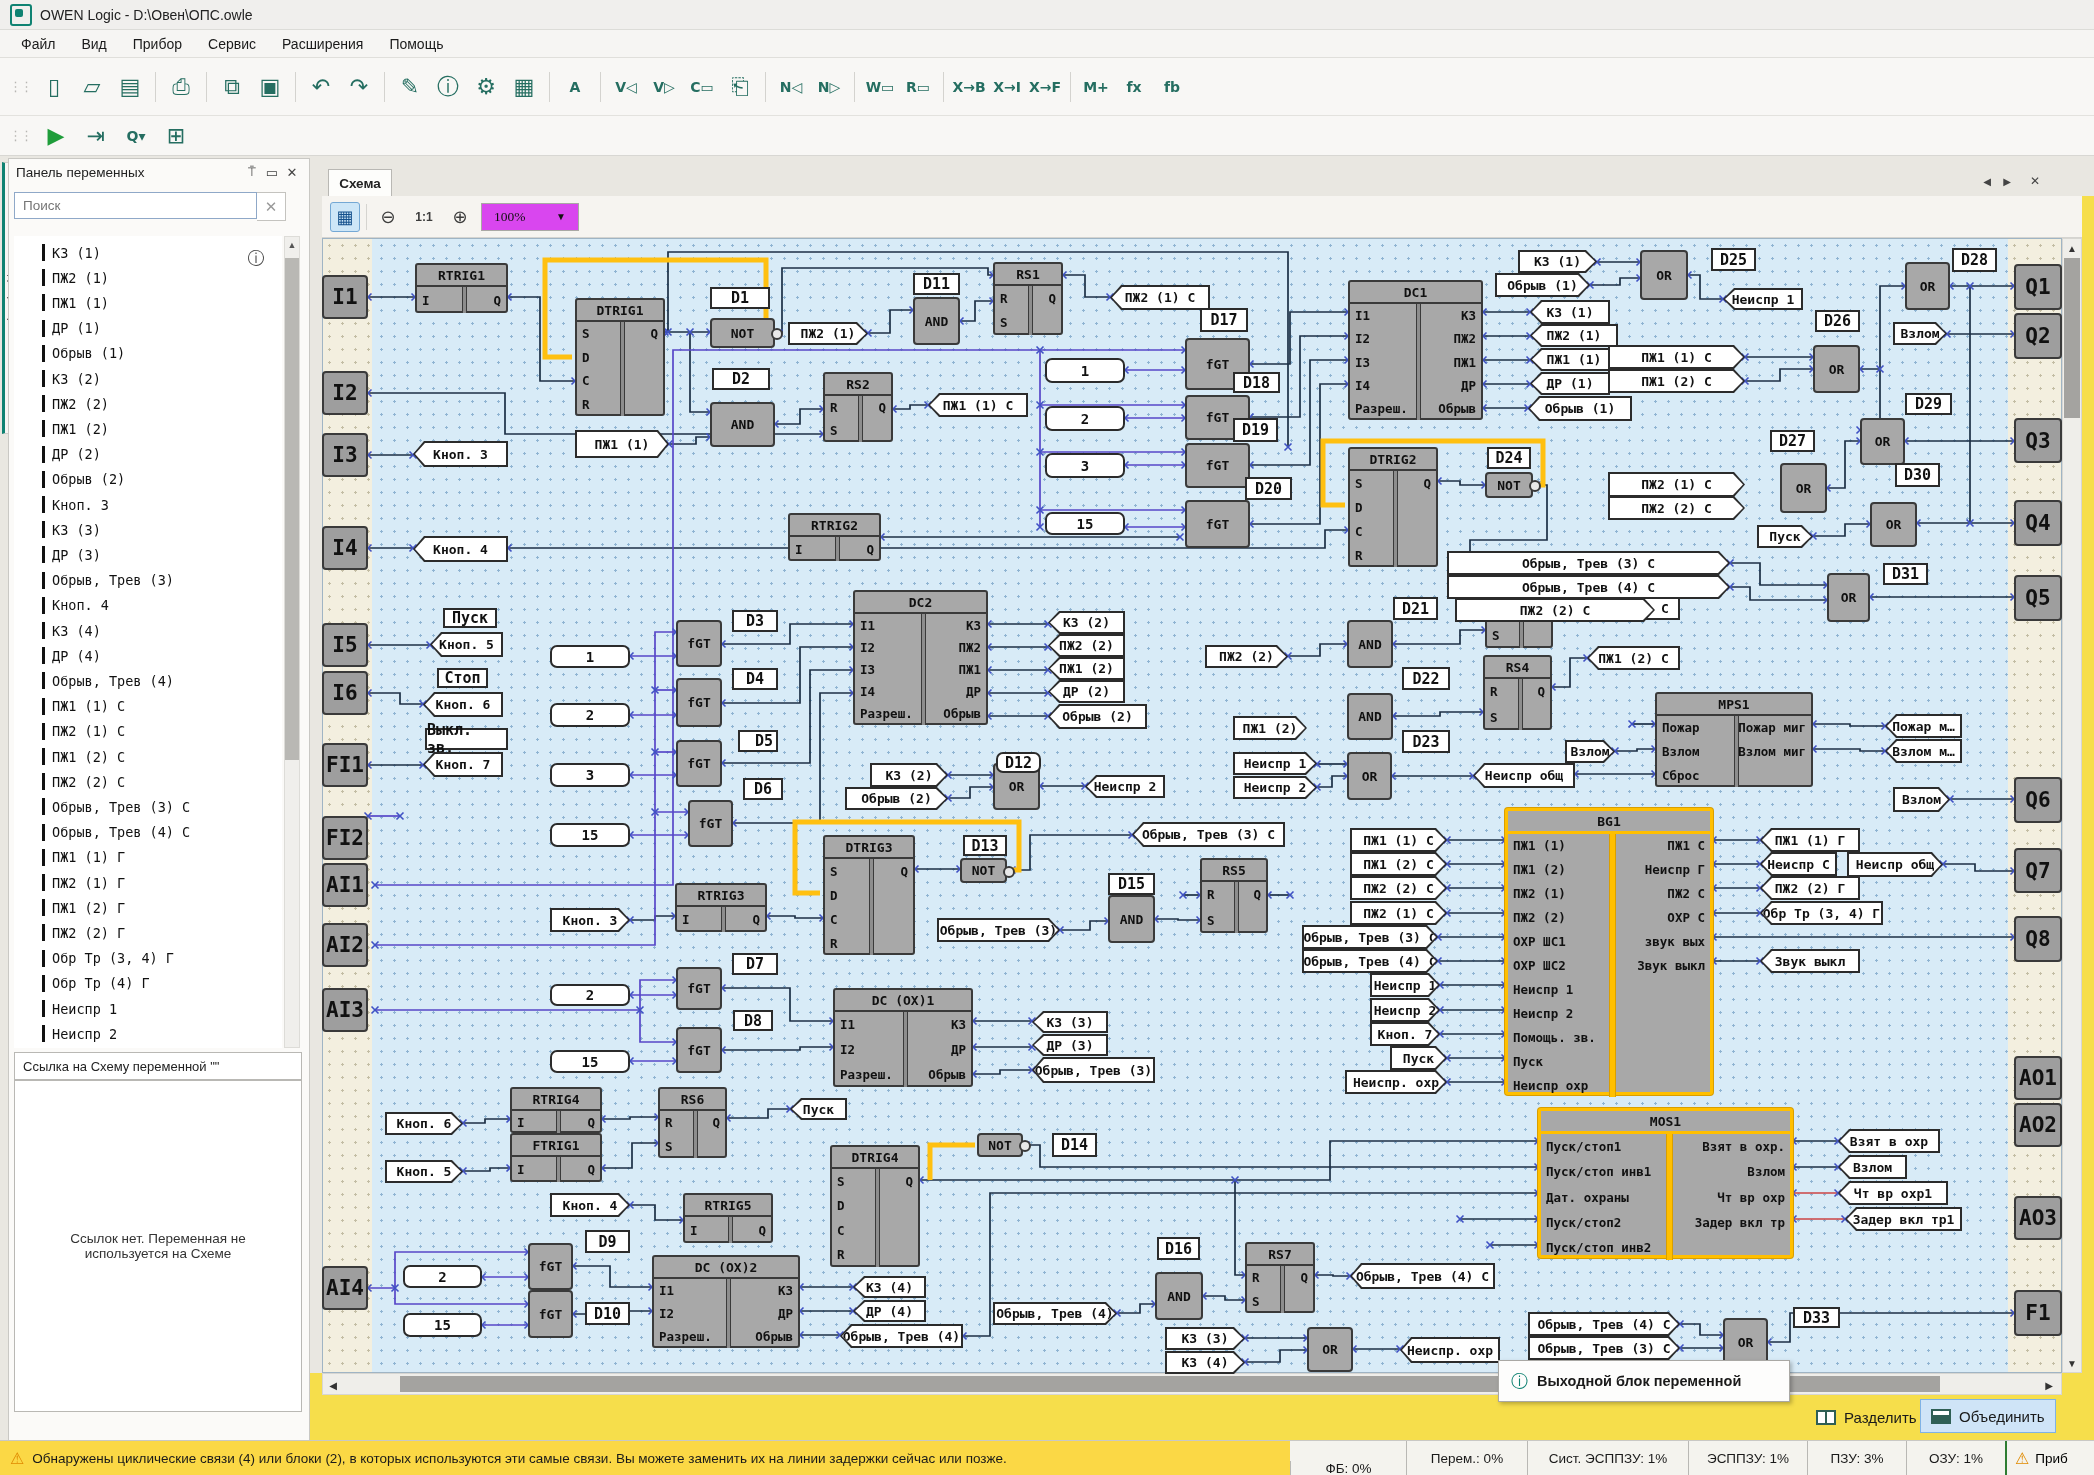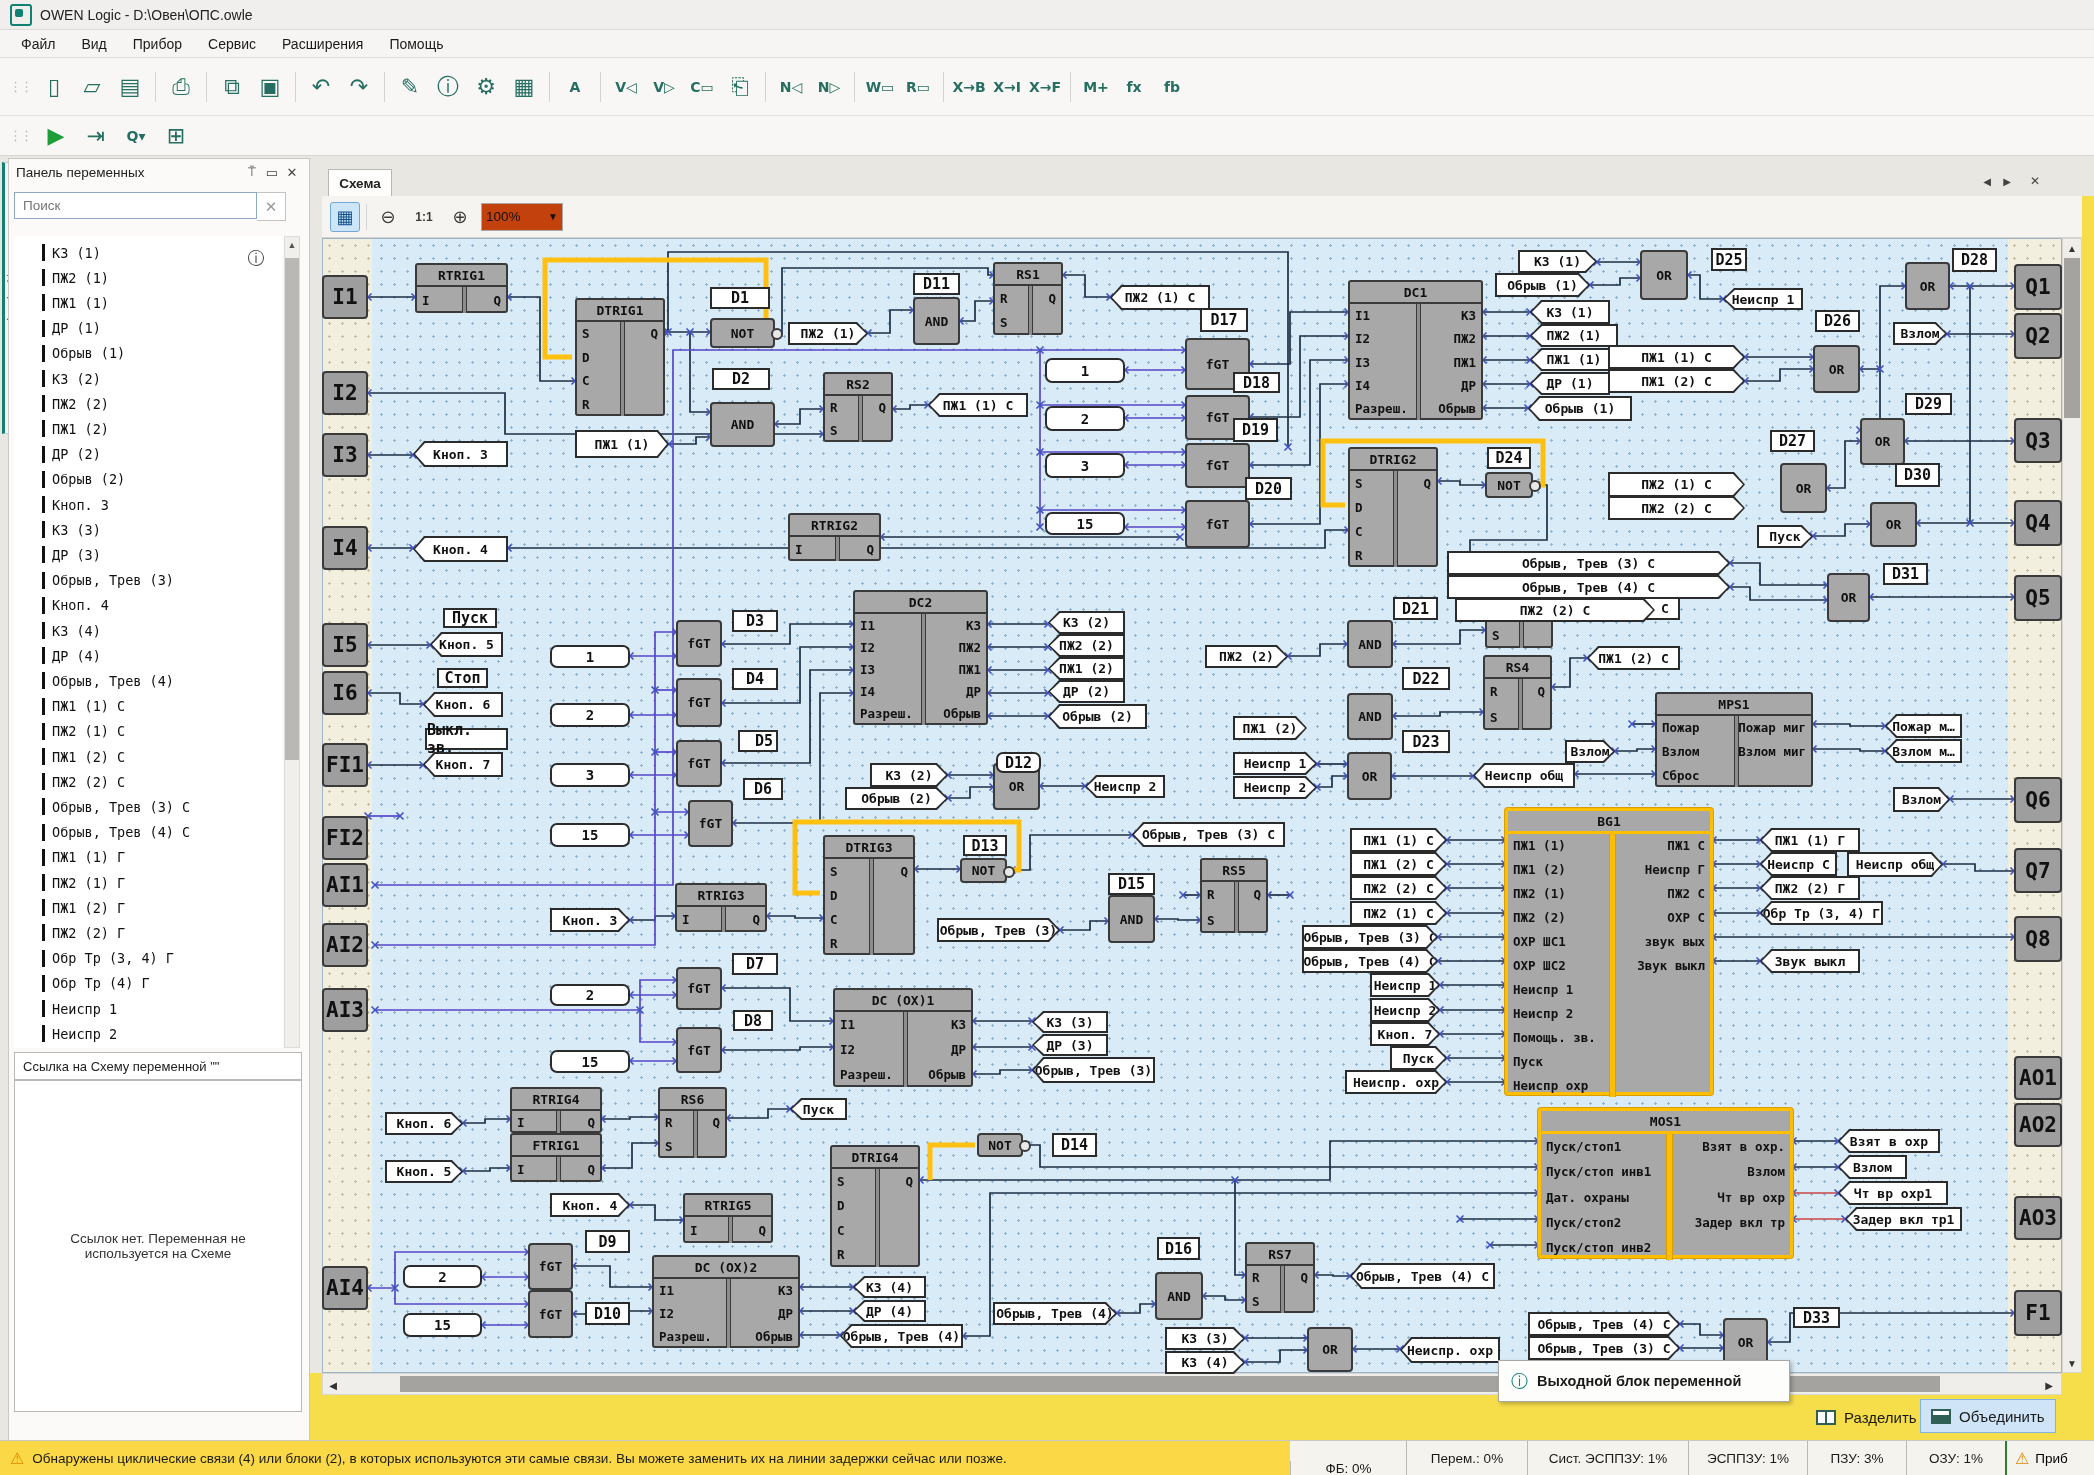--- a/index.html
+++ b/index.html
@@ -36,21 +36,21 @@
   #varscroll-thumb{left:285px;top:258px;width:14px;height:502px;background:#b9b8b4;}
   #refpanel-header{left:14px;top:1052px;width:288px;height:28px;background:#fff;border:1px solid #b9b8b4;box-sizing:border-box;display:flex;align-items:center;padding:0 8px;font-size:13px;color:#222;}
   #refpanel-body{left:14px;top:1080px;width:288px;height:332px;background:#fff;border:1px solid #b9b8b4;box-sizing:border-box;display:flex;align-items:center;justify-content:center;text-align:center;font-size:13.5px;color:#333;white-space:pre-line;padding:0 20px;}
   
   #tabbar{left:322px;top:164px;width:1772px;height:32px;background:#e9e7e1;border-bottom:1px solid #c9c8c4;}
   #schema-tab{left:328px;top:169px;width:64px;height:27px;background:#fdfdfb;border:1px solid #b9b8b4;border-bottom:none;display:flex;align-items:center;justify-content:center;font-size:13.5px;font-weight:bold;color:#222;box-sizing:border-box;}
   .tab-nav{width:18px;height:18px;display:flex;align-items:center;justify-content:center;font-size:10px;color:#444;}
   #canvas-toolbar{left:322px;top:196px;width:1772px;height:42px;background:#f6f4f0;border-bottom:1px solid #d5d4d0;display:flex;align-items:center;gap:6px;padding-left:8px;box-sizing:border-box;}
   .cv-btn{width:28px;height:28px;display:flex;align-items:center;justify-content:center;font-size:18px;color:#3c3c3c;border:1px solid transparent;border-radius:3px;}
   .cv-btn.active{background:#cde6f7;border-color:#74a8d4;color:#14508c;}
-  #zoom-select{height:26px;width:72px;border:1px solid #a9a8a4;background:#c2410c;font-size:13.5px;display:flex;align-items:center;justify-content:space-between;padding:0 4px;color:#111;}
+  #zoom-select{height:26px;width:72px;border:1px solid #a9a8a4;background:#d946ef;font-size:13.5px;display:flex;align-items:center;justify-content:space-between;padding:0 12px;color:#111;font-family:Liberation Serif, serif;}
   
   #canvas-bg{left:322px;top:238px;width:1740px;height:1135px;background:#d8ebf7;background-image:radial-gradient(circle,#8fb4d2 1px,rgba(0,0,0,0) 1.3px);background-size:13px 13px;border:1px solid #9fb4c4;box-sizing:border-box;}
   .rail{background:#f3efdf;background-image:radial-gradient(circle,#c3bda4 1px,rgba(0,0,0,0) 1.2px);background-size:13px 13px;}
   #overlay{left:0;top:0;width:2094px;height:1475px;pointer-events:none;}
   #overlay > *{pointer-events:auto;}
   svg#wires{position:absolute;left:0;top:0;pointer-events:none;}
   
   .nd{position:absolute;box-sizing:border-box;font-family:"DejaVu Sans Mono",monospace;}
   .nd.io{background:#9e9e9e;border:2px solid #3a3a3a;border-radius:4px;display:flex;align-items:center;justify-content:center;font-size:21px;font-weight:bold;color:#111;}
   .nd.fb{background:#a8a8a8;border:2px solid #3a3a3a;border-radius:3px;}
@@ -1135,21 +1135,21 @@
         <span>OR</span>
       </div>
       <div class="nd dl" style="left: 710px; top: 287px; width: 60px; height: 22px;">D1</div>
       <div class="nd dl" style="left: 712px; top: 368px; width: 58px; height: 22px;">D2</div>
       <div class="nd dl" style="left: 913px; top: 273px; width: 47px; height: 22px;">D11</div>
       <div class="nd dl" style="left: 1200px; top: 308px; width: 48px; height: 24px;">D17</div>
       <div class="nd dl" style="left: 1233px; top: 372px; width: 47px; height: 21px;">D18</div>
       <div class="nd dl" style="left: 1233px; top: 418px; width: 45px; height: 24px;">D19</div>
       <div class="nd dl" style="left: 1245px; top: 477px; width: 47px; height: 23px;">D20</div>
       <div class="nd dl" style="left: 1487px; top: 447px; width: 44px; height: 22px;">D24</div>
-      <div class="nd dl" style="left: 1711px; top: 248px; width: 36px; height: 23px;">D25</div>
+      <div class="nd dl" style="left: 1711px; top: 248px; width: 45px; height: 23px;">D25</div>
       <div class="nd dl" style="left: 1815px; top: 310px; width: 45px; height: 22px;">D26</div>
       <div class="nd dl" style="left: 1770px; top: 430px; width: 45px; height: 22px;">D27</div>
       <div class="nd dl" style="left: 1952px; top: 248px; width: 45px; height: 24px;">D28</div>
       <div class="nd dl" style="left: 1905px; top: 393px; width: 47px; height: 22px;">D29</div>
       <div class="nd dl" style="left: 1895px; top: 463px; width: 45px; height: 24px;">D30</div>
       <div class="nd dl" style="left: 1883px; top: 563px; width: 45px; height: 22px;">D31</div>
       <div class="nd dl" style="left: 732px; top: 610px; width: 46px; height: 22px;">D3</div>
       <div class="nd dl" style="left: 732px; top: 668px; width: 46px; height: 22px;">D4</div>
       <div class="nd dl" style="left: 738px; top: 730px; width: 40px; height: 22px; padding-left: 12px;">D5</div>
       <div class="nd dl" style="left: 743px; top: 778px; width: 40px; height: 22px; text-align: right;">D6</div>

